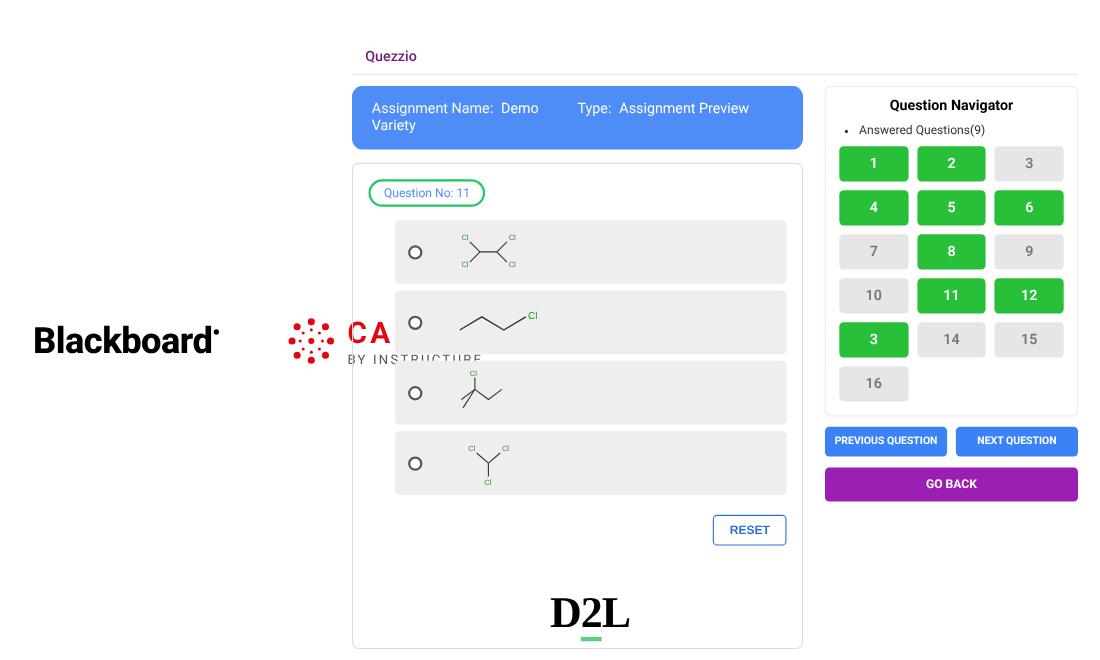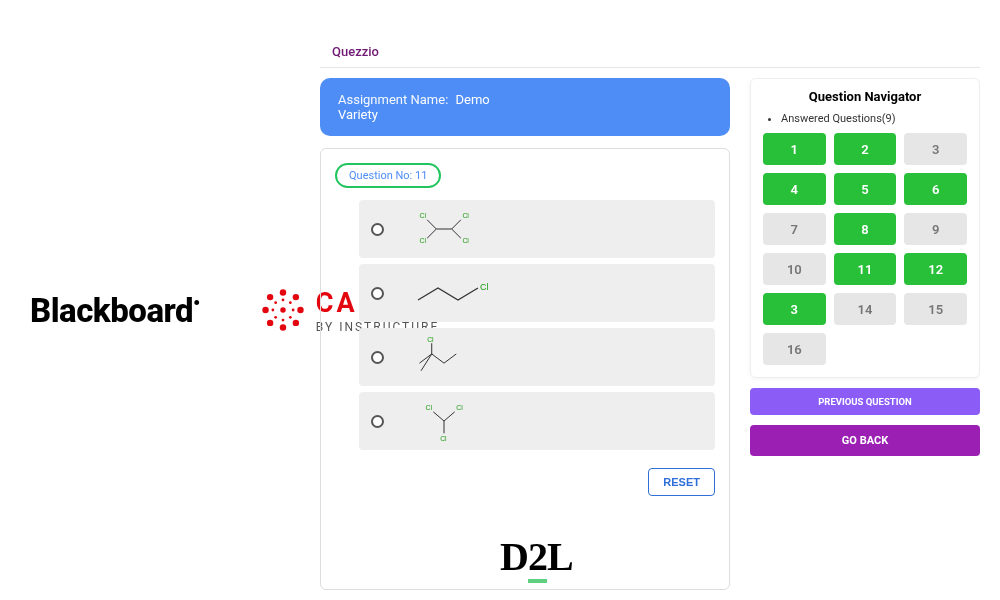--- a/index.html
+++ b/index.html
@@ -117,21 +117,21 @@
   .qgrid { display: grid; grid-template-columns: repeat(3, 1fr); gap: 8px; }
   .qcell {
     height: 32px; border-radius: 4px; display: flex; align-items: center; justify-content: center;
     font-size: 13px; font-weight: 600; cursor: pointer;
   }
   .answered { background: #27c038; color: #fff; }
   .unanswered { background: #e6e6e6; color: #777; }
   .nav-buttons { display: flex; gap: 8px; }
   .nav-btn {
     flex: 1;
-    background: #8b5cf6;
+    background: #3b82f6;
     color: #fff;
     font-size: 9.5px;
     font-weight: 700;
     padding: 8px 4px;
     border-radius: 4px;
     text-align: center;
     cursor: pointer;
     line-height: 1.2;
   }
   .goback-btn {
@@ -190,20 +190,24 @@
   <div class="app-title">Quezzio</div>
   <hr class="hr">
   <div class="app-body">
 
     <div class="main-area">
       <div class="info-bar">
         <div class="info-field">
           <span class="lbl">Assignment Name:</span>
           <span class="val">Demo Variety</span>
         </div>
+        <div class="info-field">
+          <span class="lbl">Type:</span>
+          <span class="val">Assignment Preview</span>
+        </div>
       </div>
 
       <div class="question-card">
         <div class="q-badge">Question No: 11</div>
 
         <div class="options">
 
           <div class="option">
             <span class="radio"></span>
             <svg class="mol" viewBox="0 0 120 60">
@@ -288,18 +292,19 @@
             <div class="qcell answered">11</div>
             <div class="qcell answered">12</div>
             <div class="qcell answered">3</div>
             <div class="qcell unanswered">14</div>
             <div class="qcell unanswered">15</div>
             <div class="qcell unanswered">16</div>
           </div>
       </div>
       <div class="nav-buttons">
         <div class="nav-btn">PREVIOUS QUESTION</div>
+        <div class="nav-btn">NEXT QUESTION</div>
       </div>
       <div class="goback-btn">GO BACK</div>
     </div>
 
   </div>
 </div>
 
 </body></html>

